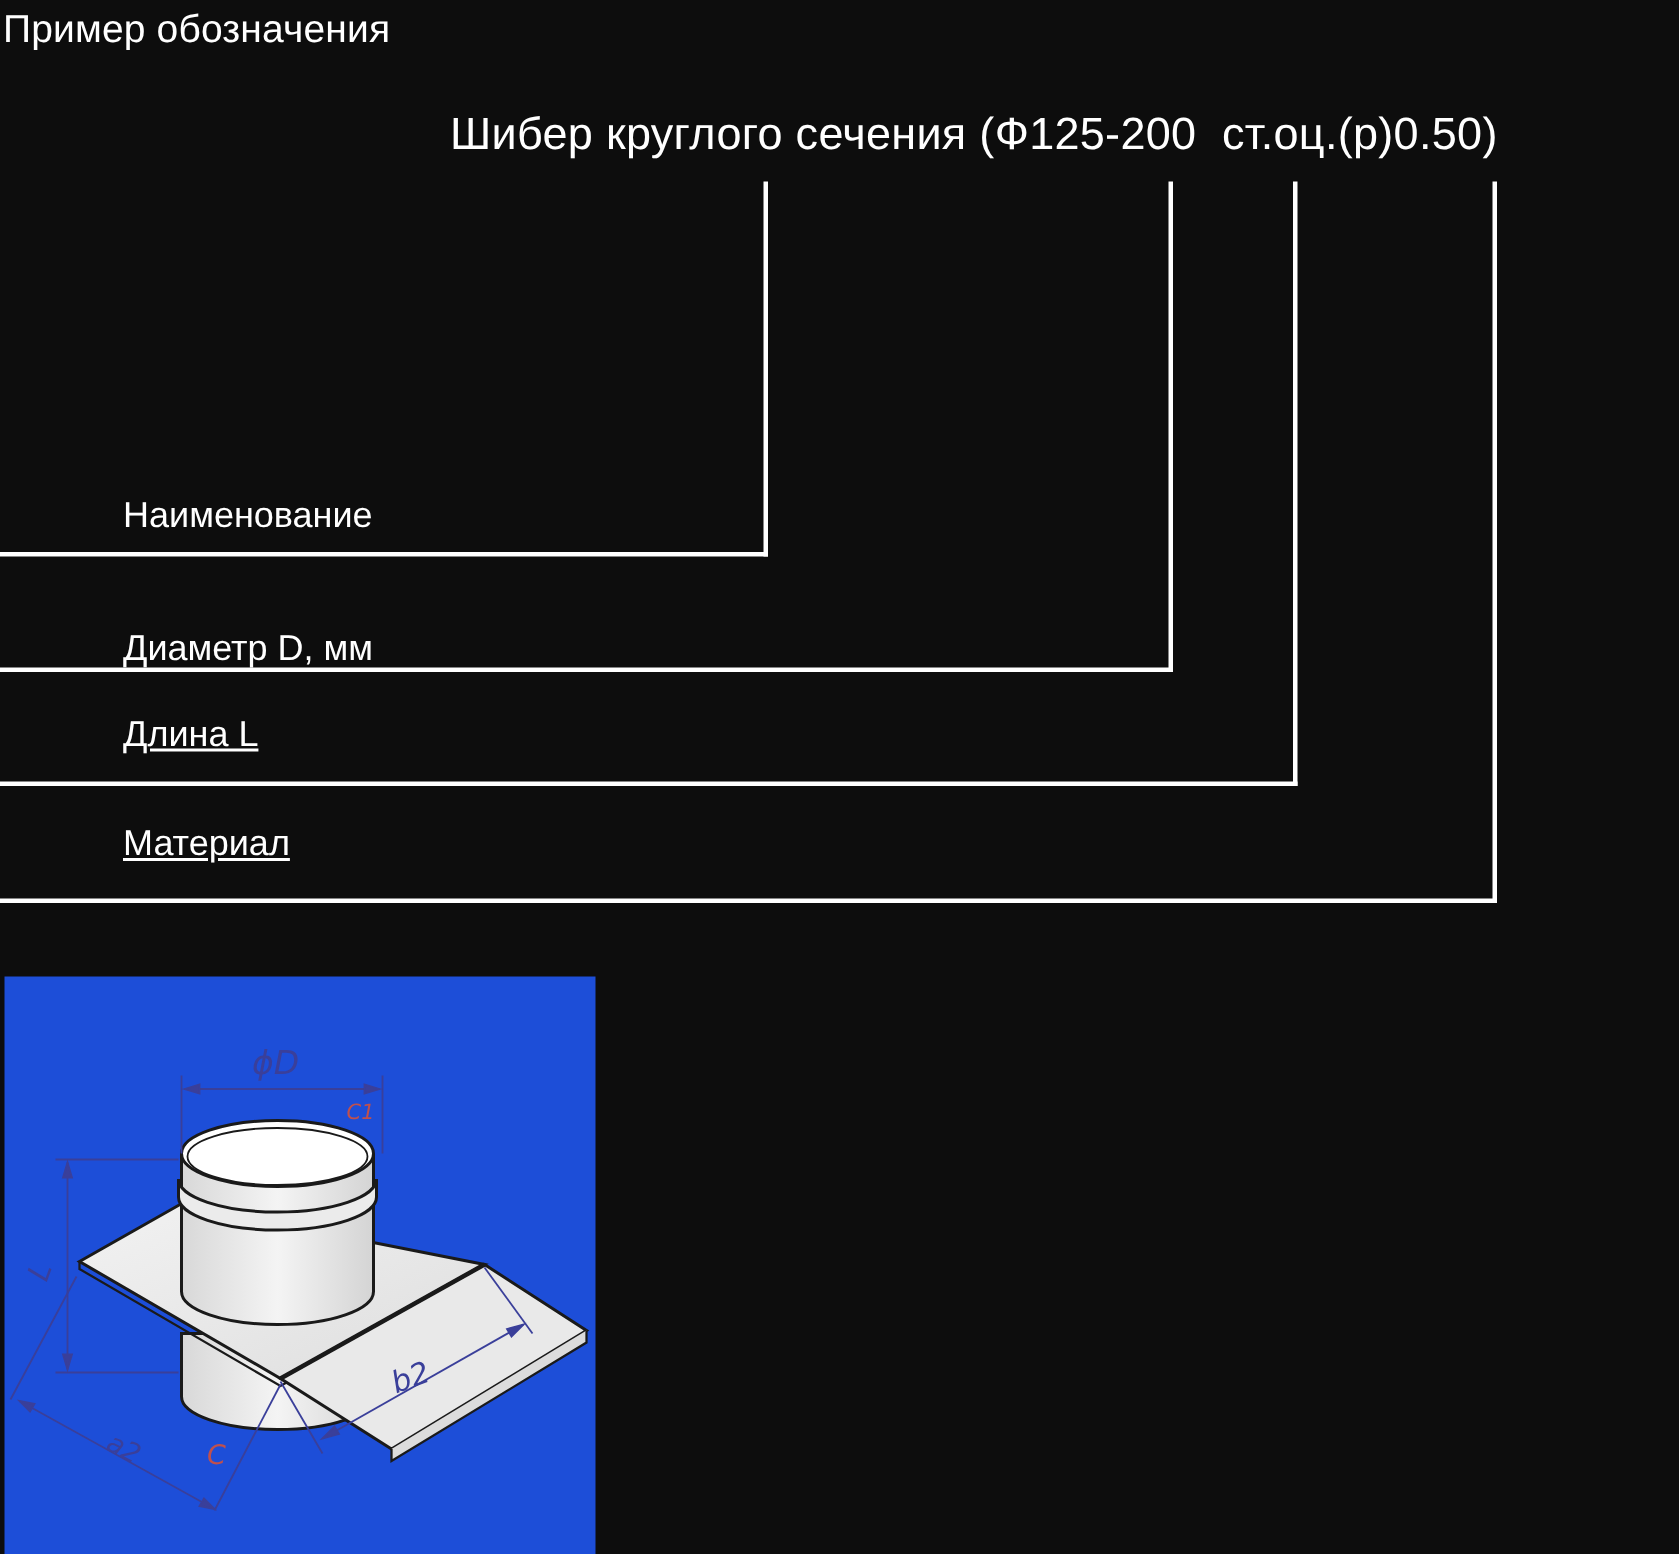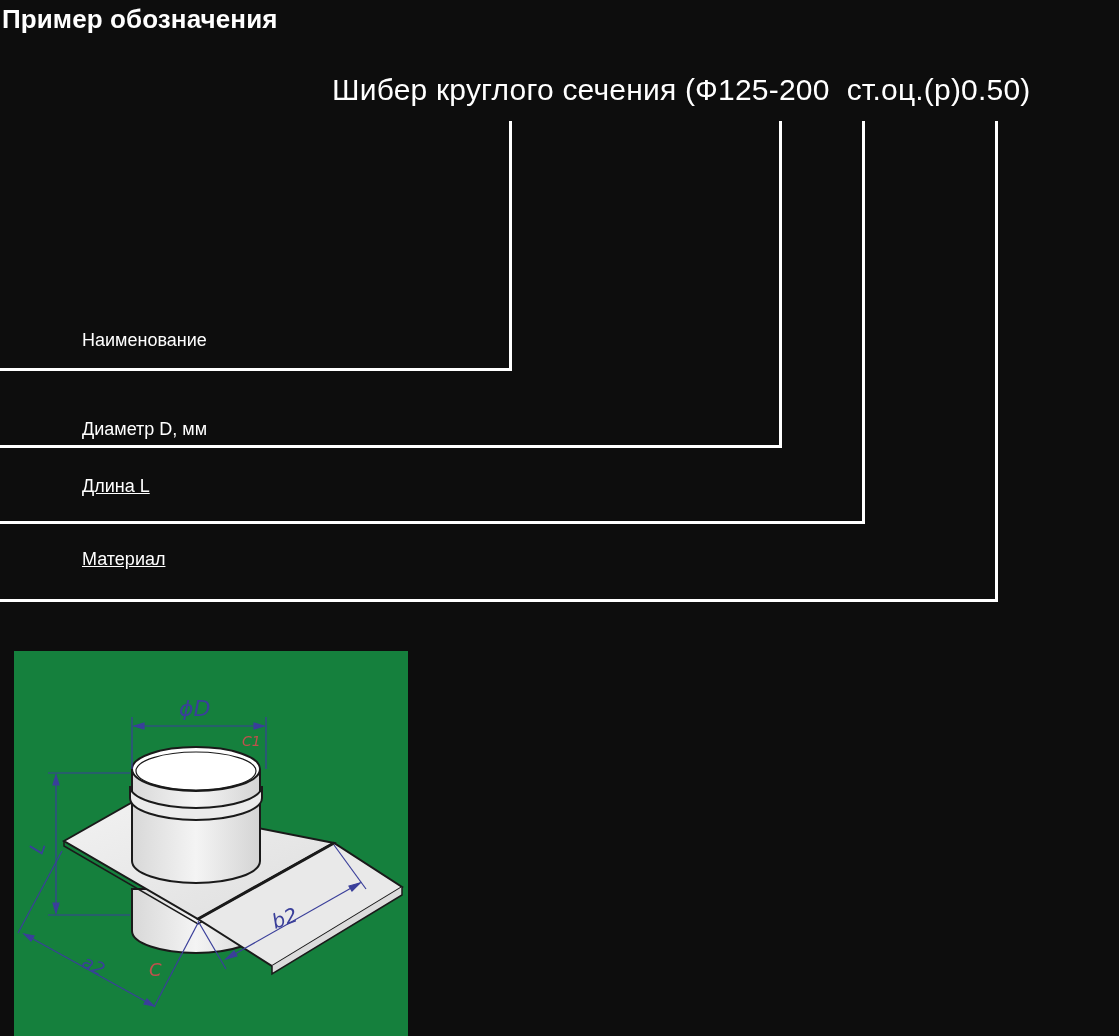--- a/index.html
+++ b/index.html
@@ -6,35 +6,35 @@
   body {
     width: 1119px; height: 1036px;
     background: #0d0d0d;
     color: #ffffff;
     position: relative;
     overflow: hidden;
     font-family: "Liberation Sans", "DejaVu Sans", sans-serif;
   }
   .heading {
     position: absolute; left: 2px; top: 4px;
-    font-size: 26px; font-weight: bold; letter-spacing: 0.1px;
+    font-size: 26px; font-weight: normal; letter-spacing: 0.1px;
   }
   .code-line {
-    position: absolute; left: 332px; top: 73px;
+    position: absolute; left: 300px; top: 73px;
     font-size: 30px; white-space: pre; letter-spacing: 0.2px;
   }
   .vline { position: absolute; width: 3px; background: #ffffff; top: 121px; }
   .hline { position: absolute; height: 3px; background: #ffffff; left: 0; }
   .label {
     position: absolute; left: 82px;
-    font-size: 18px; white-space: nowrap;
+    font-size: 24px; white-space: nowrap;
   }
   .diagram {
-    position: absolute; left: 14px; top: 651px;
-    width: 394px; height: 385px; background: #15803d; text-align: right;
+    position: absolute; left: 3px; top: 651px;
+    width: 394px; height: 385px; background: #1d4ed8; text-align: right;
   }
   .diagram svg { display: block; }
 </style>
 </head>
 <body>
 
 <div class="heading">Пример обозначения</div>
 
 <div class="code-line">Шибер круглого сечения (Ф125-200  ст.оц.(р)0.50)</div>
 

